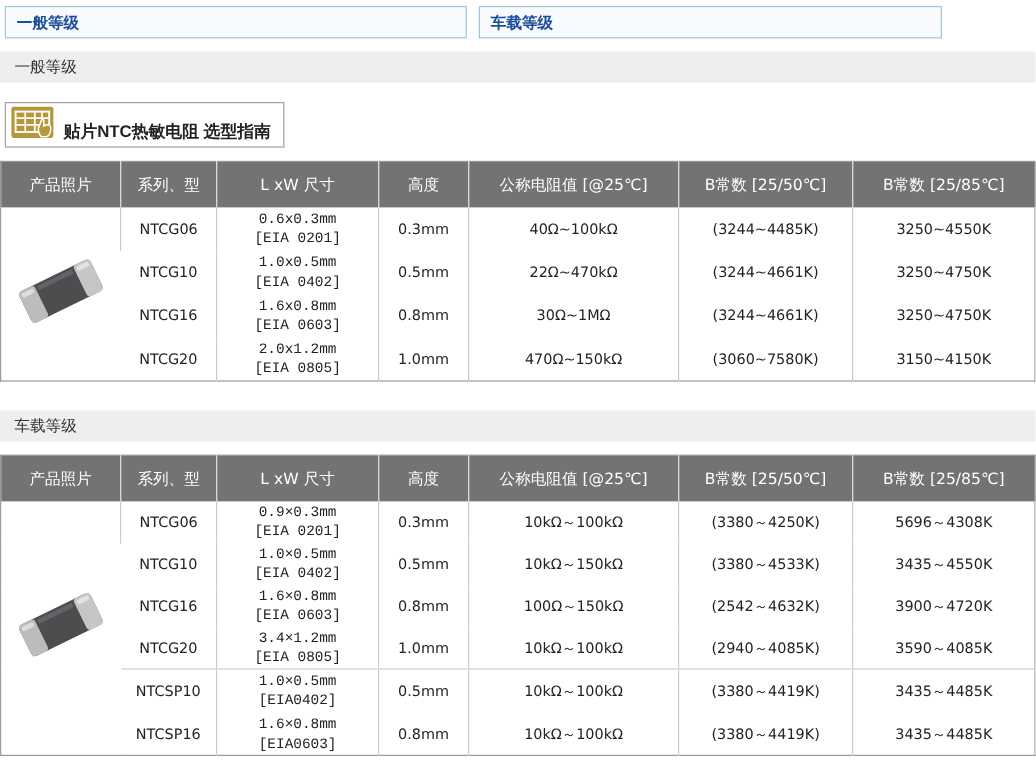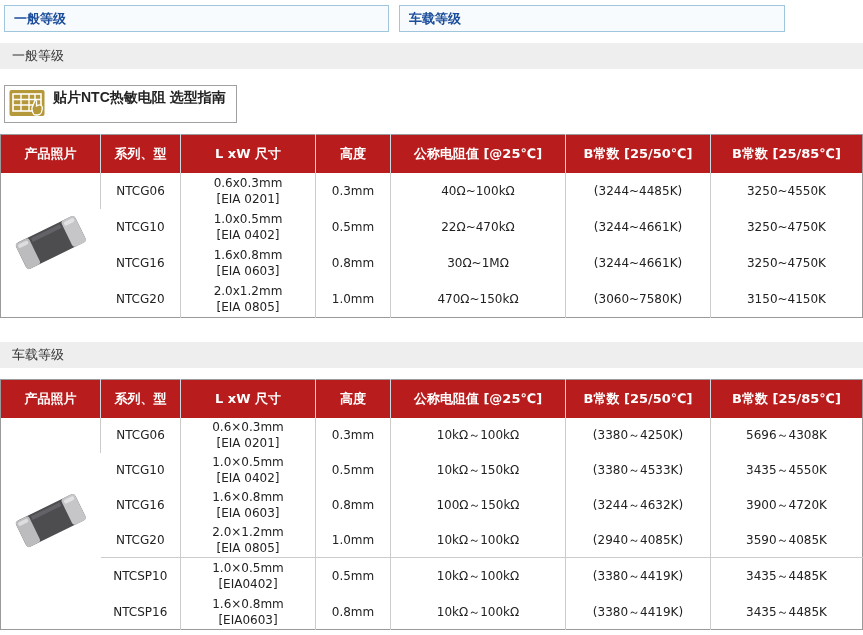--- a/index.html
+++ b/index.html
@@ -9,39 +9,39 @@
   .tab{box-sizing:border-box;height:27px;border:1px solid #9fc6dc;background:#f8fbfd;
        display:flex;align-items:center;padding-left:9px;font-size:13px;font-weight:bold;color:#1b4d9b;cursor:pointer;}
   .tab:nth-child(1){width:385px;}
   .tab:nth-child(2){width:386px;}
   
   .section-bar{box-sizing:border-box;width:863px;height:26px;background:#eeeeee;
        display:flex;align-items:center;padding-left:12px;font-size:13px;color:#333;}
   .bar1{margin-top:11px;}
   .bar2{margin-top:24px;}
   
-  .guide-btn{box-sizing:border-box;margin:16px 0 0 4px;display:inline-flex;align-items:flex-start;gap:8px;
+  .guide-btn{box-sizing:border-box;margin:16px 0 0 4px;display:inline-flex;align-items:flex-end;gap:8px;
        border:1px solid #a0a0a0;background:#fff;padding:3px 10px 3px 4px;height:38px;cursor:pointer;}
   .guide-btn .label{font-size:14px;font-weight:bold;color:#222;}
   
   table.spec{border-collapse:collapse;table-layout:fixed;width:863px;margin-top:11px;
        border:1px solid #9a9a9a;font-size:12px;}
   .t2{margin-top:10px;}
-  table.spec th{background:#b91c1c;color:#fff;font-size:13px;font-weight:bold;height:38px;
+  table.spec th{background:#737373;color:#fff;font-size:13px;font-weight:normal;height:38px;
        border-left:1px solid #cfd8e0;padding:0 2px;}
   table.spec th:first-child{border-left:none;}
   table.spec td{border-left:1px solid #ccc;text-align:center;vertical-align:middle;
        padding:1px 2px;line-height:1.35;color:#222;background:#fff;}
   table.spec td:first-child{border-left:none;text-align:center;}
   table.spec tr{height:36px;}
   .t2 tbody tr{height:35px;}
   .t2 tr.sep-row{height:37px;}
   .t2 tr.sep-row td{border-top:1px solid #ccc;}
   .photo-cell{vertical-align:middle;}
-  .dim2{display:block;}
+  .dim2{display:block;font-family:Liberation Mono, monospace;}
 </style>
 </head>
 <body>
 
 
 
 
 <div class="tabs">
   <div class="tab">
       <span>一般等级</span>
@@ -185,21 +185,21 @@
             <rect x="7" y="16" width="15" height="29" rx="3" fill="#bcbcbe"></rect>
             <rect x="58" y="16" width="15" height="29" rx="3" fill="#c6c6c8"></rect>
             <rect x="24" y="18" width="32" height="4" fill="#636367"></rect>
             <rect x="9" y="18" width="11" height="4" rx="2" fill="#dddddf"></rect>
             <rect x="60" y="18" width="11" height="4" rx="2" fill="#e2e2e4"></rect>
           </g>
         </svg>
       </td>
       <td>NTCG06</td>
       <td>
-          <span class="dim2">0.6×0.3mm</span>
+          <span class="dim2">0.9×0.3mm</span>
           <span class="dim2">[EIA 0201]</span>
         </td>
       <td>0.3mm</td>
       <td>10kΩ～100kΩ</td>
       <td>(3380～4250K)</td>
       <td>5696～4308K</td>
     </tr>
     <tr>
       <td>NTCG10</td>
       <td>
@@ -212,27 +212,27 @@
       <td>3435～4550K</td>
     </tr>
     <tr>
       <td>NTCG16</td>
       <td>
           <span class="dim2">1.6×0.8mm</span>
           <span class="dim2">[EIA 0603]</span>
         </td>
       <td>0.8mm</td>
       <td>100Ω～150kΩ</td>
-      <td>(3244～4632K)</td>
+      <td>(2542～4632K)</td>
       <td>3900～4720K</td>
     </tr>
     <tr>
       <td>NTCG20</td>
       <td>
-          <span class="dim2">2.0×1.2mm</span>
+          <span class="dim2">3.4×1.2mm</span>
           <span class="dim2">[EIA 0805]</span>
         </td>
       <td>1.0mm</td>
       <td>10kΩ～100kΩ</td>
       <td>(2940～4085K)</td>
       <td>3590～4085K</td>
     </tr>
     <tr class="sep-row">
       <td>NTCSP10</td>
       <td>

